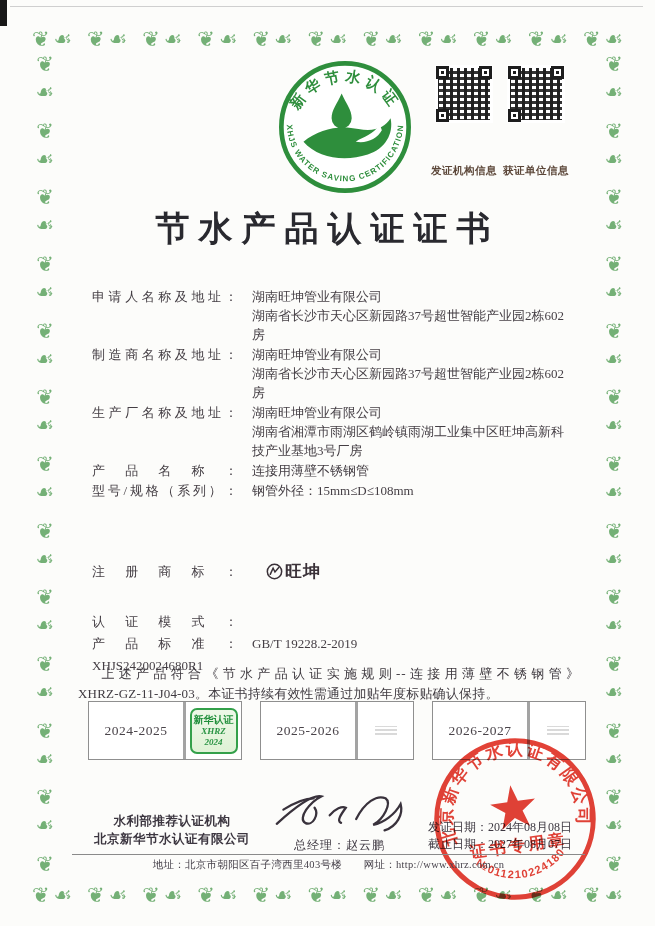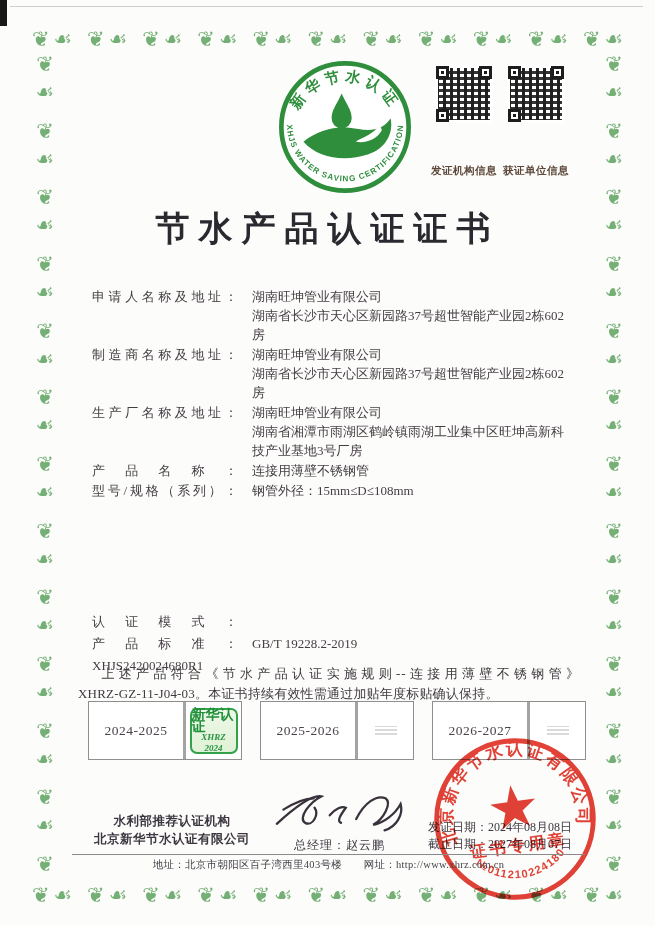--- a/index.html
+++ b/index.html
@@ -60,21 +60,21 @@
   
   .boxes{position:absolute;left:88px;top:701px;display:flex;gap:18px;}
   .ybox{width:152px;height:57px;border:1px solid #8f8f8f;display:flex;background:#fff;}
   .ycell{width:94px;display:flex;align-items:center;justify-content:center;
     font-size:13.5px;color:#4a444a;letter-spacing:.5px;border-right:3px solid #a3a3a3;}
   .scell{flex:1;display:flex;align-items:center;justify-content:center;position:relative;}
   .sticker{width:48px;height:46px;border:2px solid #33a04a;border-radius:7px;
     background:linear-gradient(180deg,#eef8e8,#dff2d6);display:flex;flex-direction:column;
     align-items:center;justify-content:center;box-sizing:border-box;}
   .stk1{font-family:"Liberation Sans","DejaVu Sans",sans-serif;font-weight:700;
-    font-size:14px;color:#1f8f3a;line-height:12px;}
+    font-size:10px;color:#1f8f3a;line-height:12px;}
   .stk2,.stk3{font-style:italic;font-weight:700;font-size:9px;color:#2a9444;line-height:11px;}
   .ghost{width:22px;height:9px;background:repeating-linear-gradient(0deg,rgba(130,130,130,.30) 0 2px,transparent 2px 4px);}
   
   .issuer{position:absolute;left:88px;top:812px;width:168px;text-align:center;
     font-size:12.5px;line-height:18px;color:#3c3640;font-weight:bold;letter-spacing:.5px;}
   .sig{position:absolute;left:266px;top:786px;width:152px;height:52px;}
   .sig-cap{position:absolute;left:294px;top:837px;font-size:12px;color:#3e3842;letter-spacing:1px;}
   .dates{position:absolute;left:428px;top:819px;font-size:12px;line-height:17px;color:#3d3841;}
   .stamp{position:absolute;left:430px;top:734px;width:170px;height:170px;
     transform:rotate(-8deg);mix-blend-mode:multiply;opacity:.92;}
@@ -156,20 +156,31 @@
       </div>
     </div>
     <div class="frow">
       <div class="flabel">型号/规格（系列）：</div>
       <div class="fval">
         <span>钢管外径：15mm≤D≤108mm</span>
       </div>
     </div>
   </div>
 
+  <div class="tm-row">
+    <div class="flabel">注册商标：</div>
+    <div style="width:14px"></div>
+    <div class="tm-mark">
+      <svg width="17" height="17" viewBox="0 0 18 18">
+        <circle cx="9" cy="9" r="7.6" fill="none" stroke="#3a3138" stroke-width="1.6"></circle>
+        <path d="M4.5,12 L7.5,5.5 L9.5,9.5 L13.5,4.8" fill="none" stroke="#3a3138" stroke-width="1.6" stroke-linecap="round"></path>
+      </svg>
+      <span class="tm-name">旺坤</span>
+    </div>
+  </div>
 
   <div class="certinfo">
     <div class="frow">
       <div class="flabel">认证模式：</div>
     </div>
     <div class="frow">
       <div class="flabel">产品标准：</div>
       <div class="fval">GB/T 19228.2-2019</div>
     </div>
     <div class="frow">

